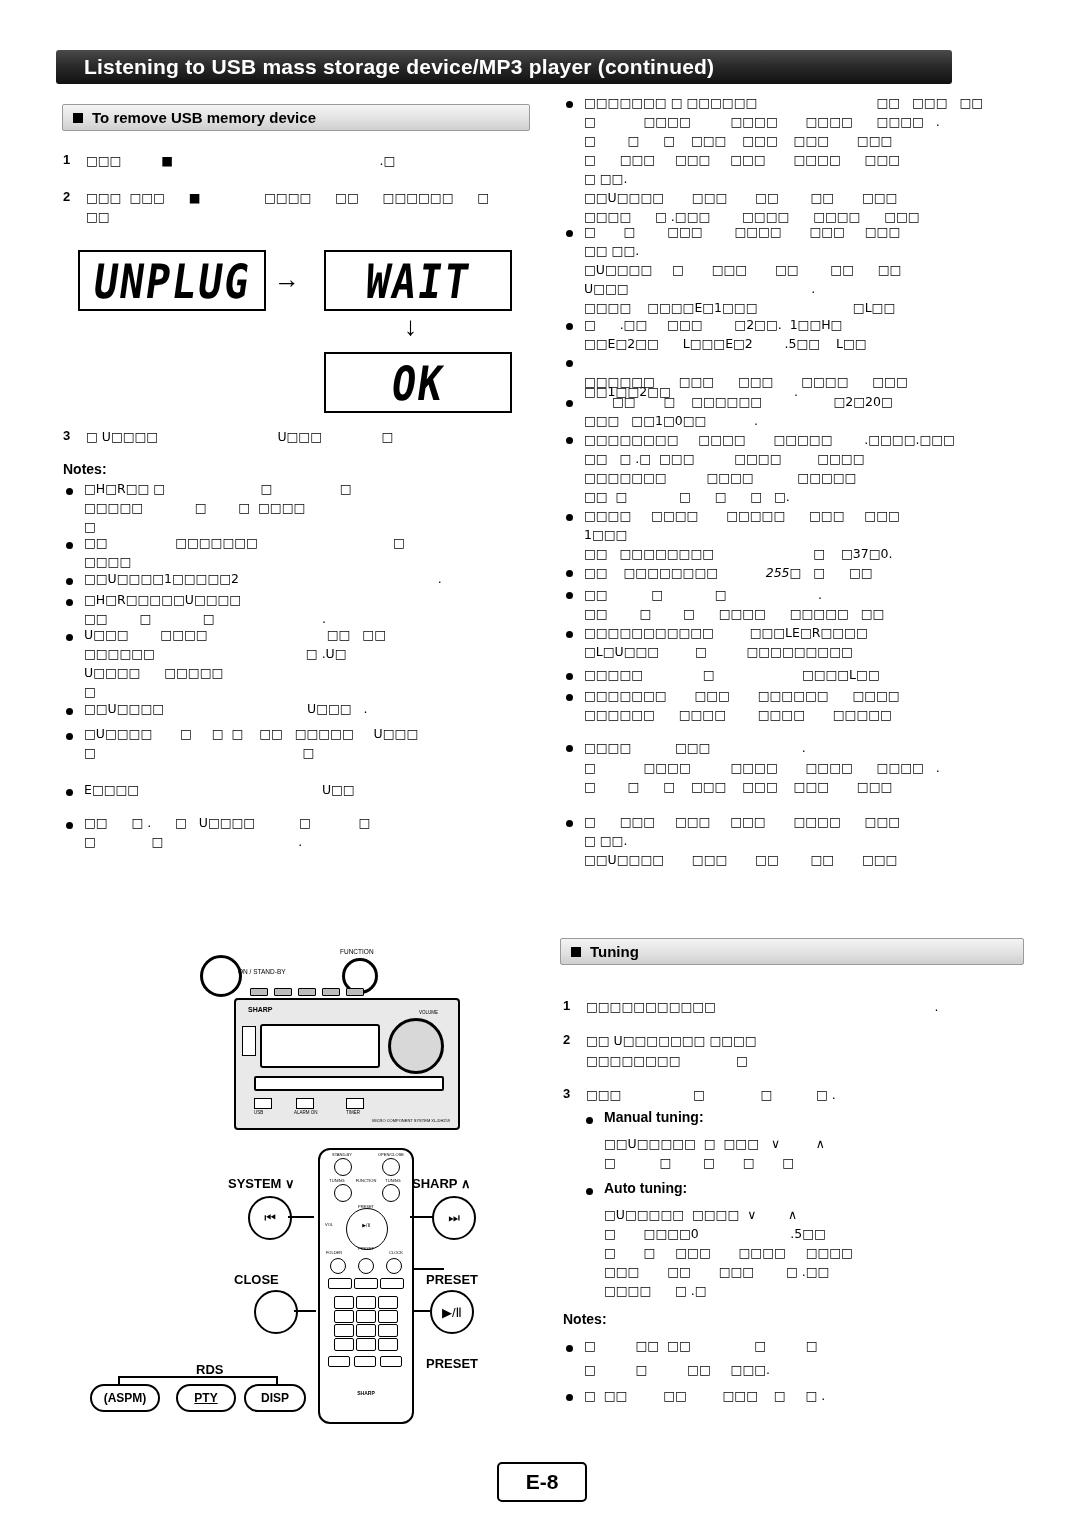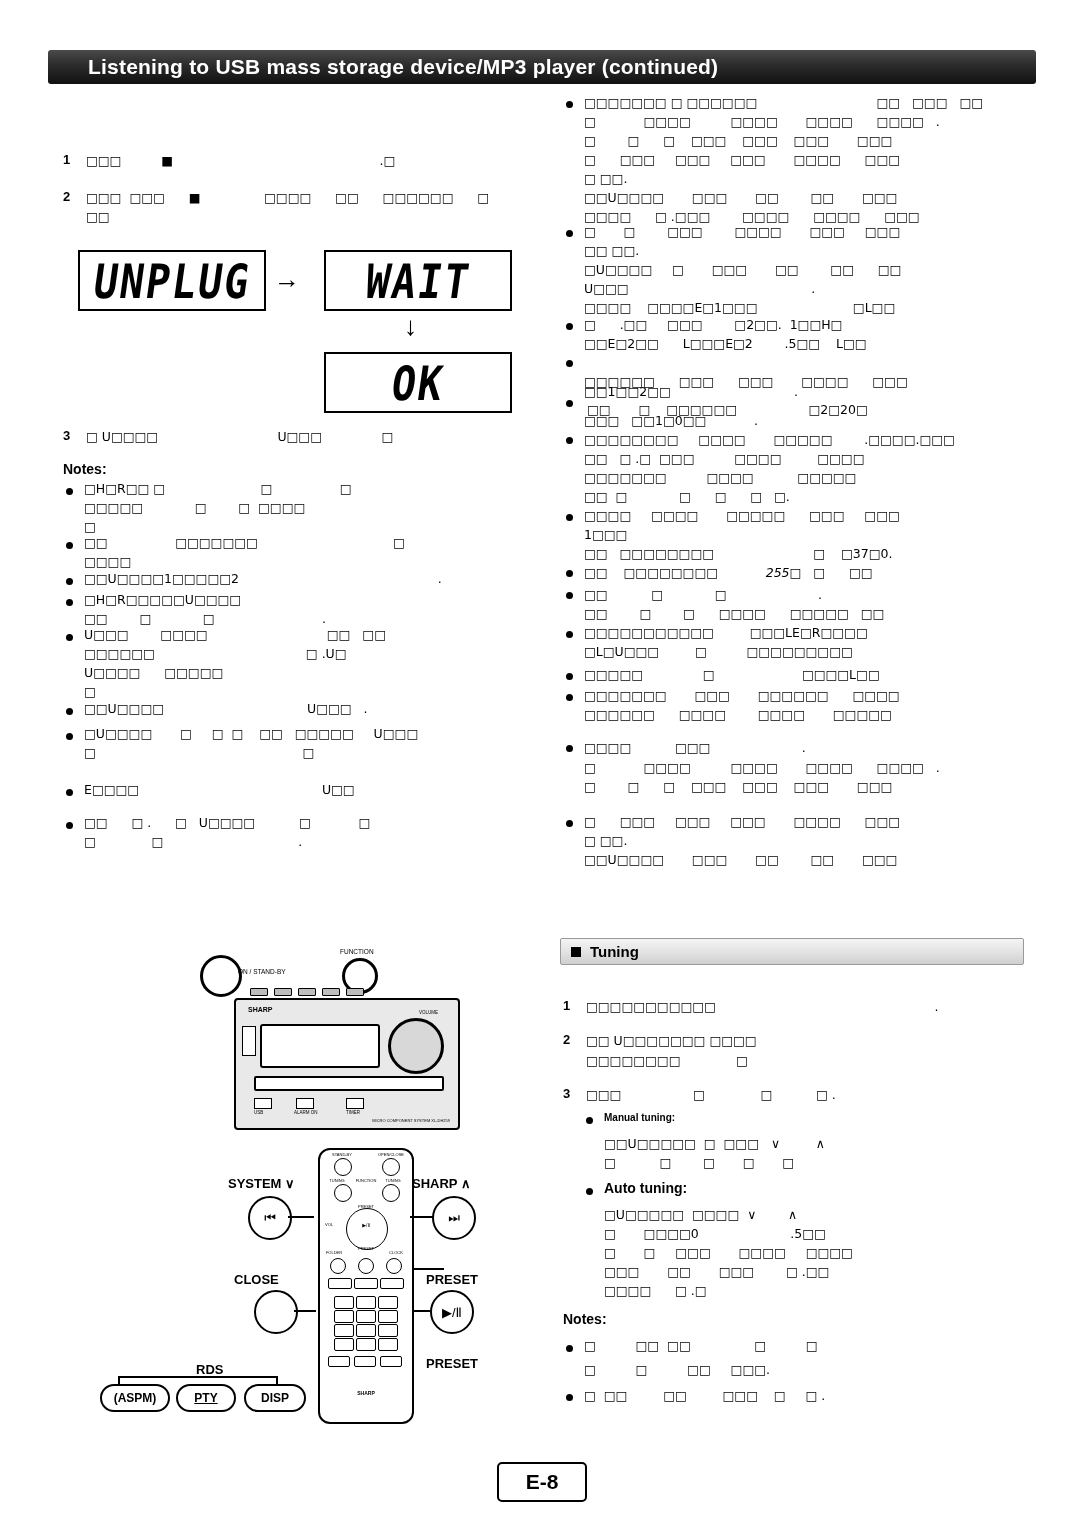--- a/index.html
+++ b/index.html
@@ -9,27 +9,27 @@
     font-family:"Liberation Sans", sans-serif;
     color:#000;
     position:relative;
     overflow:hidden;
   }
   .page{position:relative;width:1080px;height:1534px;}
 
   
   .band{
     position:absolute;
-    left:48px;width:988px;height:34px;
+    left:56px;width:896px;height:34px;
     background:linear-gradient(to bottom,#4a4a4a 0%,#2b2b2b 45%,#111 100%);
     border-radius:3px;
     color:#fff;
     font-size:21px;font-weight:bold;
     display:flex;align-items:center;
-    padding-left:40px;
+    padding-left:28px;
     box-sizing:border-box;
     letter-spacing:.2px;
   }
   .subband{
     position:absolute;
     background:linear-gradient(to bottom,#f4f4f4 0%,#e2e2e2 55%,#cfcfcf 100%);
     border:1px solid #9a9a9a;
     border-radius:2px;
     height:27px;
     display:flex;align-items:center;
@@ -105,20 +105,24 @@
     font-size:21px;font-weight:bold;
   }
 </style>
 </head>
 <body>
 
 <div class="page">
 
   <div class="band" style="top:50px;">Listening to USB mass storage device/MP3 player (continued)</div>
 
+  <div class="subband" style="left:62px;top:104px;width:468px;">
+    <span class="sq"></span>
+    <span>To remove USB memory device</span>
+  </div>
 
   <div class="num" style="left:63px;top:152px;">1</div>
   <div class="t run" style="left:86px;top:153px;">□□□          ■                                                    .□</div>
   <div class="num" style="left:63px;top:189px;">2</div>
   <div class="t run" style="left:86px;top:190px;">□□□  □□□      ■                □□□□      □□      □□□□□□      □</div>
   <div class="t run" style="left:86px;top:209px;">□□</div>
 
   <div class="lcd" style="left:78px;top:250px;width:184px;height:57px;">
     <span>UNPLUG</span>
   </div>
@@ -191,21 +195,21 @@
   <div class="t run" style="left:584px;top:224px;">□       □        □□□        □□□□       □□□     □□□</div>
   <div class="t run" style="left:584px;top:243px;">□□ □□.</div>
   <div class="t run" style="left:584px;top:262px;">□U□□□□     □       □□□       □□        □□      □□</div>
   <div class="t run" style="left:584px;top:281px;">U□□□                                              .</div>
   <div class="t run" style="left:584px;top:300px;">□□□□    □□□□E□1□□□                        □L□□</div>
 
   <div class="t run" style="left:584px;top:317px;">□      .□□     □□□        □2□□.  1□□H□</div>
   <div class="t run" style="left:584px;top:336px;">□□E□2□□      L□□□E□2        .5□□    L□□</div>
   <div class="t run" style="left:584px;top:355px;margin-top:29px;">□□1□□2□□                               .</div>
   <div class="t run" style="left:584px;top:374px;">□□□□□□      □□□      □□□       □□□□      □□□</div>
-  <div class="t run" style="left:587px;top:394px;margin-top:8px;">□□       □    □□□□□□                  □2□20□</div>
+  <div class="t run" style="left:612px;top:394px;">□□       □    □□□□□□                  □2□20□</div>
   <div class="t run" style="left:584px;top:413px;">□□□   □□1□0□□            .</div>
   <div class="t run" style="left:584px;top:432px;">□□□□□□□□     □□□□       □□□□□        .□□□□.□□□</div>
   <div class="t run" style="left:584px;top:451px;">□□   □ .□  □□□          □□□□         □□□□</div>
   <div class="t run" style="left:584px;top:470px;">□□□□□□□          □□□□           □□□□□</div>
   <div class="t run" style="left:584px;top:489px;">□□  □             □      □      □   □.</div>
   <div class="t run" style="left:584px;top:508px;">□□□□     □□□□       □□□□□      □□□     □□□</div>
   <div class="t run" style="left:584px;top:527px;">1□□□</div>
   <div class="t run" style="left:584px;top:546px;">□□   □□□□□□□□                         □    □37□0.</div>
   <div class="t run" style="left:584px;top:565px;font-style:italic;">□□    □□□□□□□□            255□   □      □□</div>
   <div class="t run" style="left:584px;top:587px;">□□           □             □                       .</div>
@@ -317,21 +321,21 @@
   <div class="callout-label" style="left:426px;top:1272px;">PRESET</div>
   <div class="callout" style="left:430px;top:1290px;width:40px;height:40px;">
     <span style="font-size:13px;">▶/Ⅱ</span>
   </div>
   <div class="callout-label" style="left:426px;top:1356px;">PRESET</div>
 
   <div class="callout-label" style="left:196px;top:1362px;">RDS</div>
   <div class="line" style="left:118px;top:1376px;width:160px;height:2px;"></div>
   <div class="line" style="left:118px;top:1376px;width:2px;height:12px;"></div>
   <div class="line" style="left:276px;top:1376px;width:2px;height:12px;"></div>
-  <div class="pill" style="left:100px;top:1384px;width:66px;height:24px;">
+  <div class="pill" style="left:90px;top:1384px;width:66px;height:24px;">
     <span>(ASPM)</span>
   </div>
   <div class="pill" style="left:176px;top:1384px;width:56px;height:24px;text-decoration:underline;">
     <span>PTY</span>
   </div>
   <div class="pill" style="left:244px;top:1384px;width:58px;height:24px;">
     <span>DISP</span>
   </div>
 
   <div class="line" style="left:288px;top:1216px;width:26px;height:1.5px;"></div>
@@ -348,21 +352,21 @@
 
   <div class="num" style="left:563px;top:998px;">1</div>
   <div class="t run" style="left:586px;top:999px;">□□□□□□□□□□□                                                       .</div>
   <div class="num" style="left:563px;top:1032px;">2</div>
   <div class="t run" style="left:586px;top:1033px;">□□ U□□□□□□□ □□□□</div>
   <div class="t run" style="left:586px;top:1053px;">□□□□□□□□              □</div>
   <div class="num" style="left:563px;top:1086px;">3</div>
   <div class="t run" style="left:586px;top:1087px;">□□□                  □              □           □ .</div>
 
   <div class="dot" style="left:586px;top:1117px;"></div>
-  <div class="t b" style="left:604px;top:1110px;font-size:10px;">Manual tuning:</div>
+  <div class="t b" style="left:604px;top:1110px;font-size:14px;">Manual tuning:</div>
   <div class="t run" style="left:604px;top:1136px;">□□U□□□□□  □  □□□   ∨         ∧</div>
   <div class="t run" style="left:604px;top:1155px;">□           □        □       □       □</div>
 
   <div class="dot" style="left:586px;top:1188px;"></div>
   <div class="t b" style="left:604px;top:1181px;font-size:14px;">Auto tuning:</div>
   <div class="t run" style="left:604px;top:1207px;">□U□□□□□  □□□□  ∨        ∧</div>
   <div class="t run" style="left:604px;top:1226px;">□       □□□□0                       .5□□</div>
   <div class="t run" style="left:604px;top:1245px;">□       □     □□□       □□□□     □□□□</div>
   <div class="t run" style="left:604px;top:1264px;">□□□       □□       □□□        □ .□□</div>
   <div class="t run" style="left:604px;top:1283px;">□□□□      □ .□</div>

